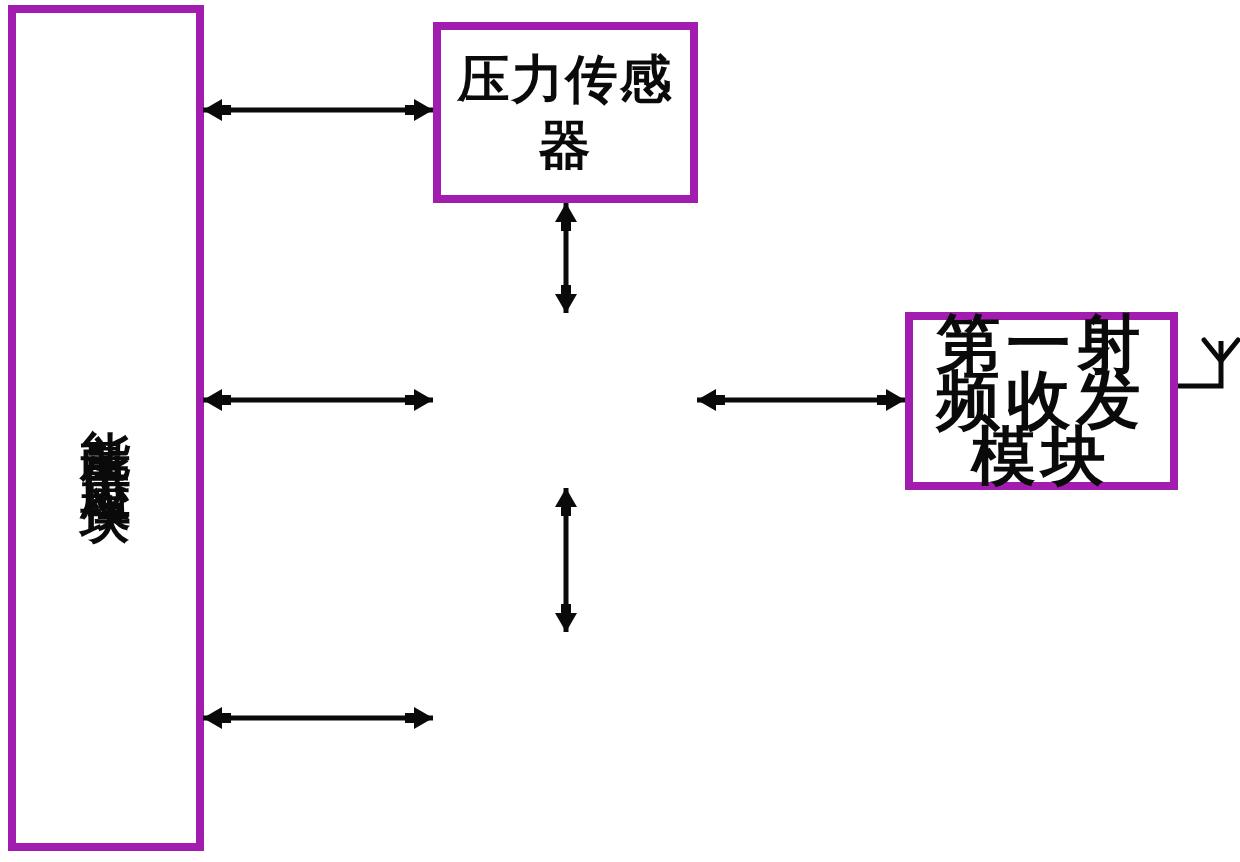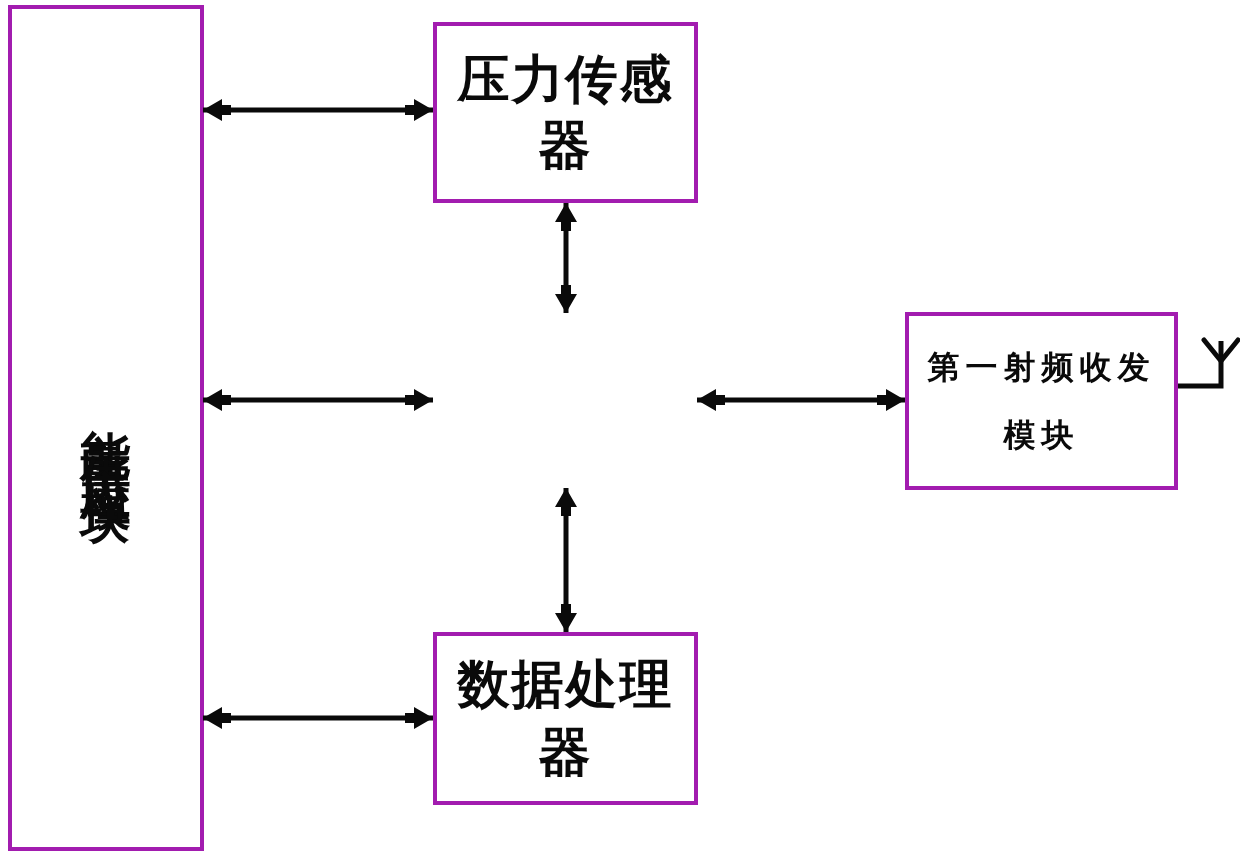--- a/index.html
+++ b/index.html
@@ -10,21 +10,21 @@
   #stage {
     position: relative;
     width: 1240px;
     height: 862px;
     background: #ffffff;
     overflow: hidden;
   }
   .box {
     position: absolute;
     box-sizing: border-box;
-    border: 4px solid #a21caf;
+    border: 8px solid #a21caf;
     background: #ffffff;
     display: flex;
     align-items: center;
     justify-content: center;
     z-index: 1;
   }
   .label {
     font-family: "Liberation Serif", "DejaVu Serif", serif;
     font-weight: bold;
     color: #0a0a0a;
@@ -73,22 +73,22 @@
     line-height: 68px;
     letter-spacing: 2px;
     width: 228px;
   }
   
   #box-rf {
     left: 905px; top: 312px;
     width: 273px; height: 178px;
   }
   #box-rf .label {
-    font-size: 32px;
-    line-height: 68px;
+    font-size: 64px;
+    line-height: 56px;
     letter-spacing: 6px;
     width: 240px;
   }
   #connector-layer {
     position: absolute;
     left: 0; top: 0;
     width: 1240px;
     height: 862px;
     z-index: 2;
     pointer-events: none;
@@ -101,23 +101,20 @@
 
   <div class="box" id="box-energy">
     <span class="label">能量供应模块</span>
   </div>
 
   <div class="box" id="box-pressure">
     <span class="label">压力传感器</span>
   </div>
 
 
-  <div class="box" id="box-processor">
-    <span class="label">数据处理器</span>
-  </div>
 
   <div class="box" id="box-rf">
     <span class="label">第一射频收发模块</span>
   </div>
 
   <svg id="connector-layer" viewBox="0 0 1240 862" xmlns="http://www.w3.org/2000/svg">
     <defs>
       <marker id="arrh" markerUnits="userSpaceOnUse" markerWidth="32" markerHeight="30" refX="28" refY="14" orient="auto-start-reverse">
         <polygon points="0,9 9,9 9,3 28,14 9,25 9,19 0,19" fill="#0a0a0a"></polygon>
       </marker>

